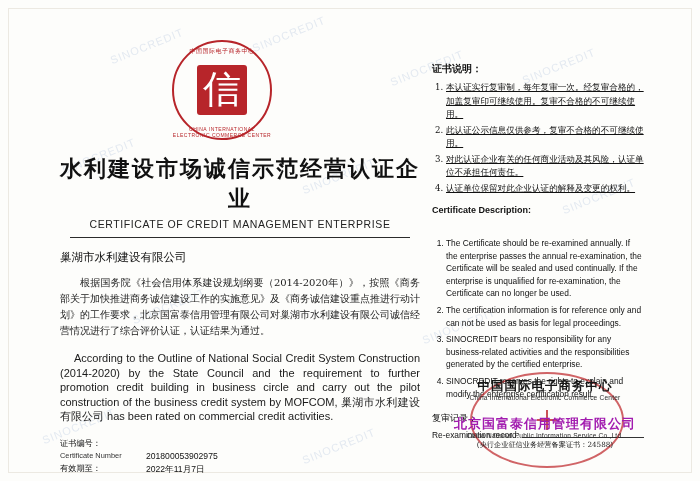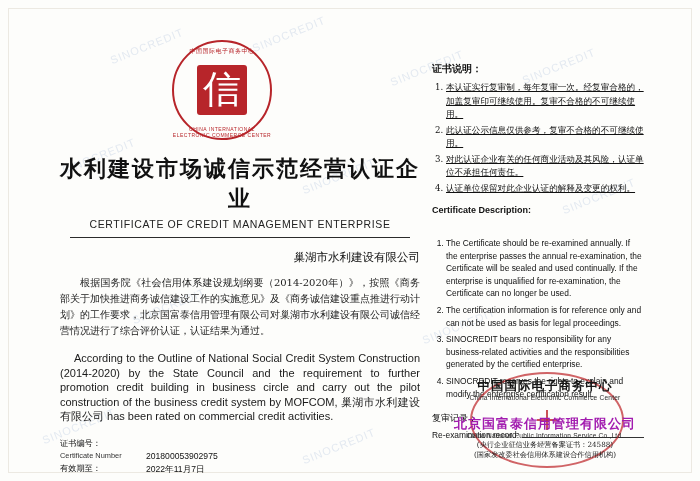--- a/index.html
+++ b/index.html
@@ -114,21 +114,20 @@
     margin: 7px auto 0 auto;
     width: 340px;
     height: 1px;
     background: #2b2b2b;
   }
   .company {
     margin-top: 12px;
     font-size: 11.5px;
     color: #111;
     font-family: "DejaVu Serif", serif;
-    text-align: right;
   }
   .body-cn {
     margin-top: 10px;
     font-size: 10px;
     line-height: 16px;
     color: #1a1a1a;
     text-align: justify;
     font-family: "DejaVu Serif", serif;
   }
   .body-cn .indent { display:block; text-indent: 20px; }
@@ -366,16 +365,15 @@
     </div>
   </div>
 
   <div class="red-stamp"></div>
   <div class="stamp-block">
     <div class="stamp-org">中国国际电子商务中心</div>
     <div class="stamp-org-en">China International Electronic Commerce Center</div>
     <div class="stamp-org2">北京国富泰信用管理有限公司</div>
     <div class="stamp-org-en">China National Public Information Service Co.,Ltd.</div>
     <div class="stamp-sub">(央行企业征信业务经营备案证书：24588)</div>
-    <div class="stamp-sub">(国家发改委社会信用体系建设合作信用机构)</div>
   </div>
 
 </div>
 
 </body></html>

